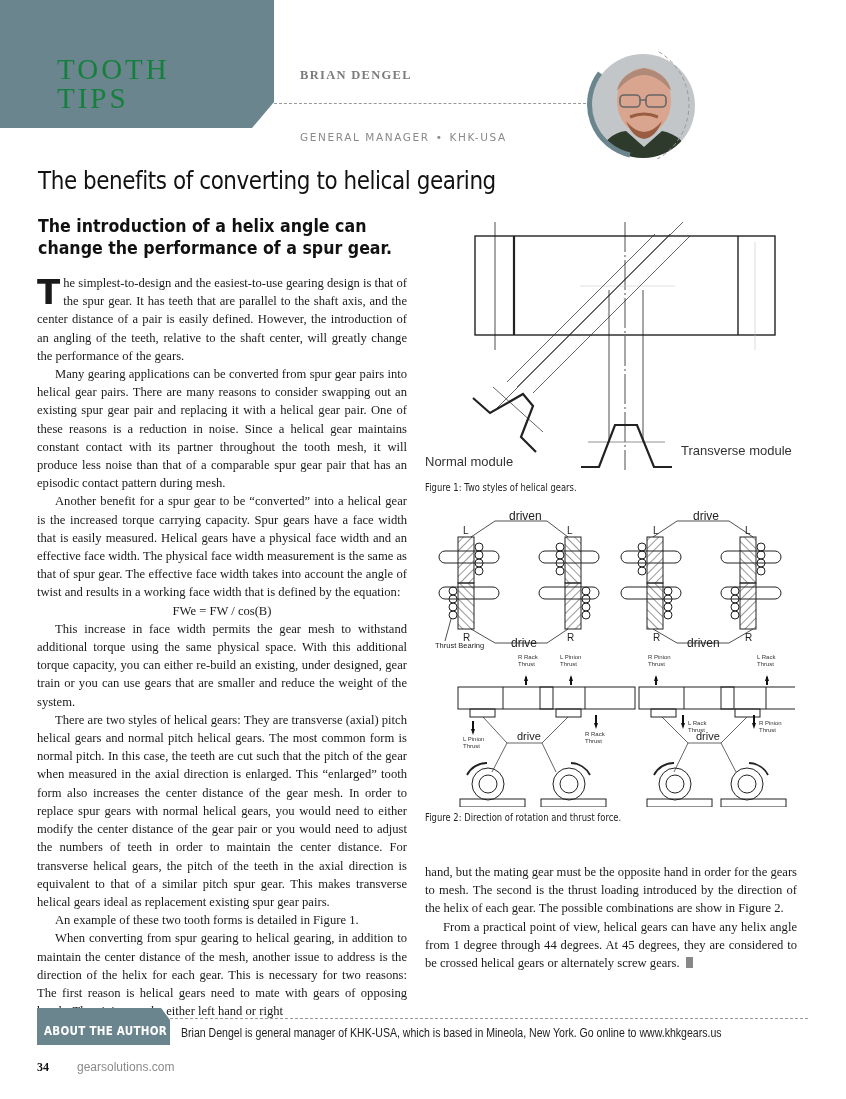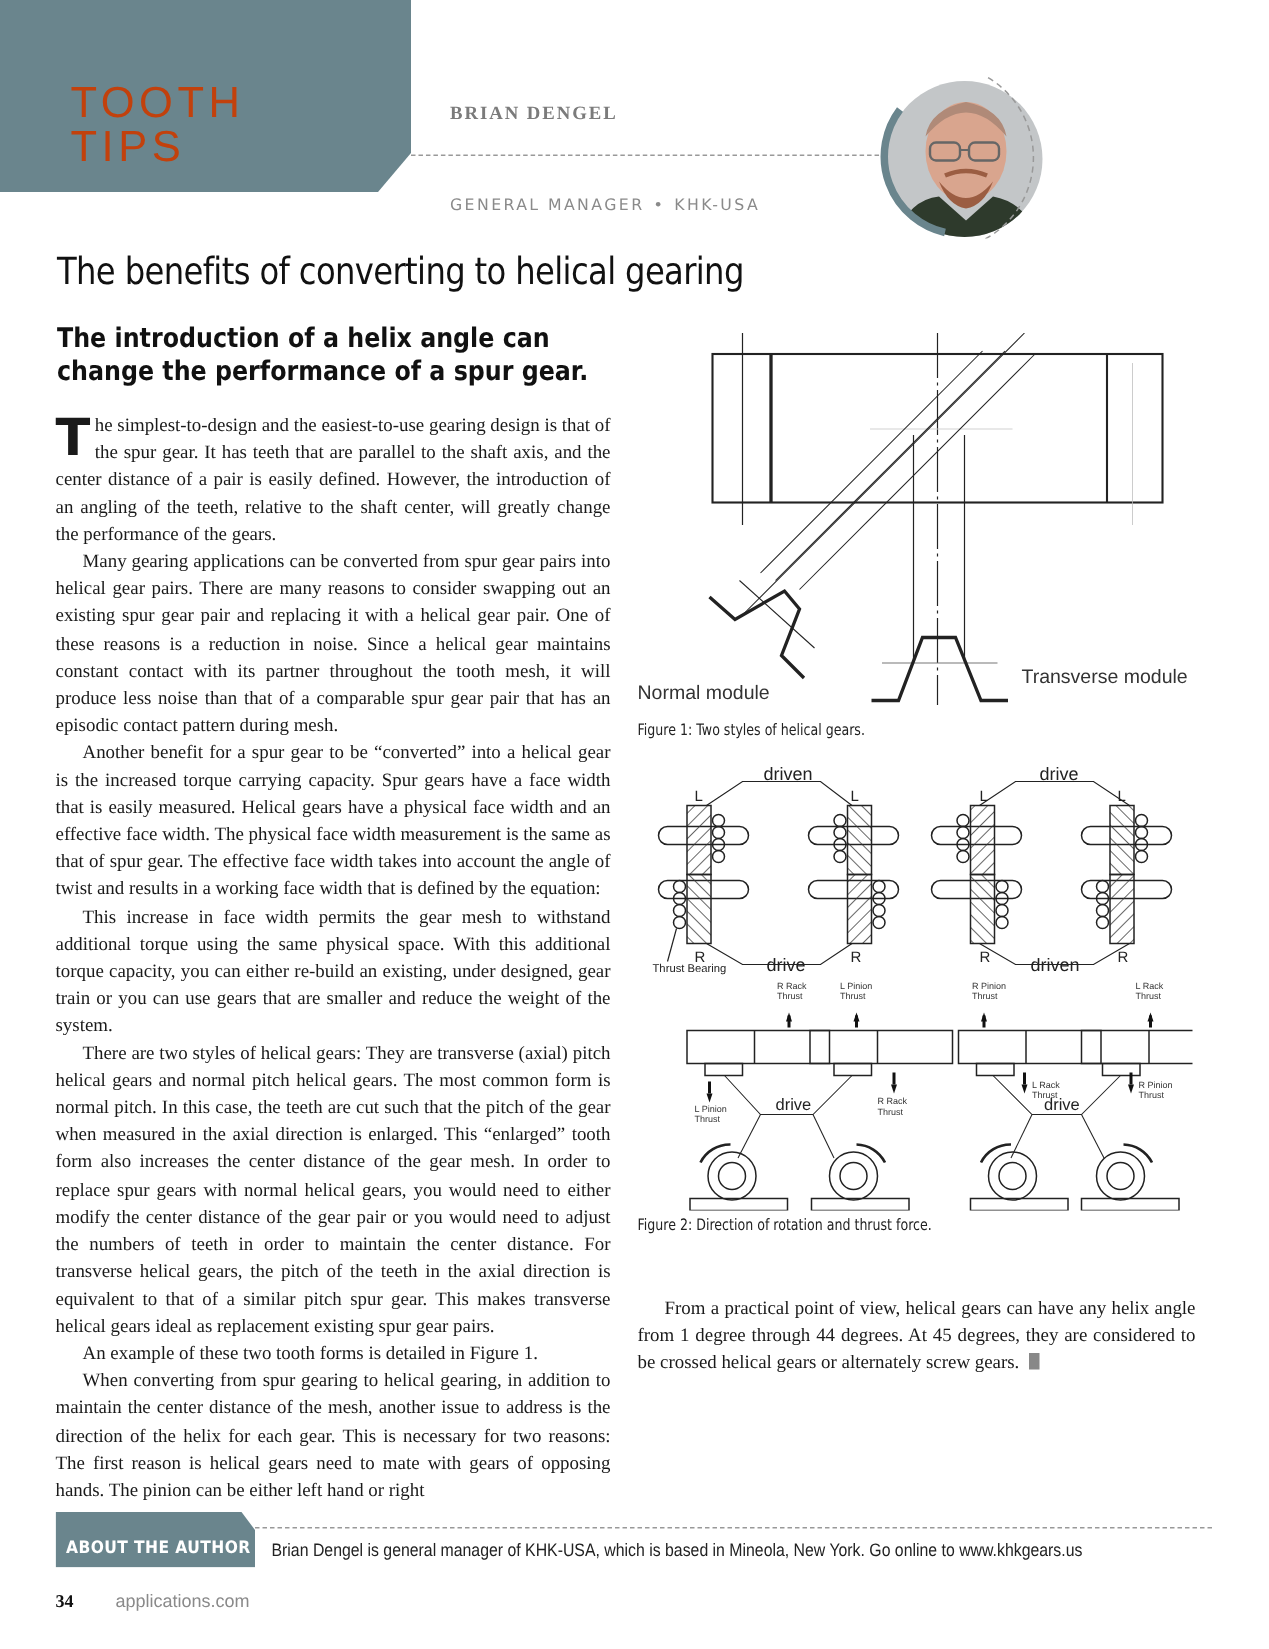--- a/index.html
+++ b/index.html
@@ -1,19 +1,19 @@
 <!DOCTYPE html>
 <html><head>
 <meta charset="utf-8">
 <style>
   html,body{margin:0;padding:0;background:#fff;}
   body{width:846px;height:1099px;position:relative;overflow:hidden;font-family:"Liberation Serif",serif;color:#1a1a1a;}
   .banner{position:absolute;left:0;top:0;width:274px;height:128px;background:#6a858d;
     clip-path:polygon(0 0,100% 0,100% 102px,252px 128px,0 128px);}
-  .banner-title{position:absolute;left:47px;top:55px;color:#c2410c;font-family:Liberation Sans, sans-serif;
+  .banner-title{position:absolute;left:57px;top:55px;color:#15803d;font-family:Liberation Serif, serif;
     font-size:29px;line-height:29px;letter-spacing:3px;font-weight:normal;}
   .author-name{position:absolute;left:300px;top:68px;font-family:Liberation Serif, serif;font-weight:bold;
     font-size:12.5px;letter-spacing:1.3px;color:#7b7b7b;}
   .author-role{position:absolute;left:300px;top:87px;font-family:"DejaVu Sans",sans-serif;font-size:10.5px;
     letter-spacing:1.6px;color:#8a8a8a;margin-top:44px;}
   .author-role .dot{margin:0 6px;}
   .dash-line{position:absolute;left:274px;top:103px;width:322px;border-top:1.3px dashed #999;}
   .photo{position:absolute;left:586px;top:51px;width:112px;height:108px;}
   .headline{position:absolute;left:38px;top:166px;font-family:"DejaVu Sans",sans-serif;font-size:25px;
     font-weight:normal;letter-spacing:-0.5px;transform:scaleX(0.86);transform-origin:left;color:#111;margin:0;white-space:nowrap;}
@@ -78,20 +78,21 @@
   <path d="M60 -10 A62 62 0 0 1 60 108" transform="translate(0,5)" fill="none" stroke="#999" stroke-width="1" stroke-dasharray="4 3"></path>
 </svg>
 
 <h1 class="headline">The benefits of converting to helical gearing</h1>
 <h2 class="subhead">The introduction of a helix angle can change the performance of a spur gear.</h2>
 
 <div class="col col-left">
   <p class="first"><span class="dropcap">T</span><span>he simplest-to-design and the easiest-to-use gearing design is that of the spur gear. It has teeth that are parallel to the shaft axis, and the center distance of a pair is easily defined. However, the introduction of an angling of the teeth, relative to the shaft center, will greatly change the performance of the gears.</span></p>
   <p>Many gearing applications can be converted from spur gear pairs into helical gear pairs. There are many reasons to consider swapping out an existing spur gear pair and replacing it with a helical gear pair. One of these reasons is a reduction in noise. Since a helical gear maintains constant contact with its partner throughout the tooth mesh, it will produce less noise than that of a comparable spur gear pair that has an episodic contact pattern during mesh.</p>
   <p>Another benefit for a spur gear to be “converted” into a helical gear is the increased torque carrying capacity. Spur gears have a face width that is easily measured. Helical gears have a physical face width and an effective face width. The physical face width measurement is the same as that of spur gear. The effective face width takes into account the angle of twist and results in a working face width that is defined by the equation:</p>
+  <p class="eq">FWe = FW / cos(B)</p>
   <p>This increase in face width permits the gear mesh to withstand additional torque using the same physical space. With this additional torque capacity, you can either re-build an existing, under designed, gear train or you can use gears that are smaller and reduce the weight of the system.</p>
   <p>There are two styles of helical gears: They are transverse (axial) pitch helical gears and normal pitch helical gears. The most common form is normal pitch. In this case, the teeth are cut such that the pitch of the gear when measured in the axial direction is enlarged. This “enlarged” tooth form also increases the center distance of the gear mesh. In order to replace spur gears with normal helical gears, you would need to either modify the center distance of the gear pair or you would need to adjust the numbers of teeth in order to maintain the center distance. For transverse helical gears, the pitch of the teeth in the axial direction is equivalent to that of a similar pitch spur gear. This makes transverse helical gears ideal as replacement existing spur gear pairs.</p>
   <p>An example of these two tooth forms is detailed in Figure 1.</p>
   <p>When converting from spur gearing to helical gearing, in addition to maintain the center distance of the mesh, another issue to address is the direction of the helix for each gear. This is necessary for two reasons: The first reason is helical gears need to mate with gears of opposing hands. The pinion can be either left hand or right</p>
 </div>
 
 <svg class="fig1" viewBox="0 0 370 252">
   <g stroke="#222" fill="none">
     <rect x="50" y="14" width="300" height="99" stroke-width="1.4"></rect>
     <line x1="89" y1="14" x2="89" y2="113" stroke-width="2.2"></line>
@@ -276,21 +277,22 @@
     <text x="263" y="225">Thrust</text>
     <text x="334" y="218">R Pinion</text>
     <text x="334" y="225">Thrust</text>
   </g>
   <text x="92" y="233" font-size="11" fill="#222">drive</text>
   <text x="271" y="233" font-size="11" fill="#222">drive</text>
 </svg>
 <div class="fig2-caption">Figure 2: Direction of rotation and thrust force.</div>
 
 <div class="col col-right">
+  <p class="noindent">hand, but the mating gear must be the opposite hand in order for the gears to mesh. The second is the thrust loading introduced by the direction of the helix of each gear. The possible combinations are show in Figure 2.</p>
   <p><span>From a practical point of view, helical gears can have any helix angle from 1 degree through 44 degrees. At 45 degrees, they are considered to be crossed helical gears or alternately screw gears.</span><span class="end-mark"></span></p>
 </div>
 
 <div class="about-tab"></div>
 <div class="about-label">ABOUT THE AUTHOR</div>
 <div class="about-dash"></div>
 <div class="about-text">Brian Dengel is general manager of KHK-USA, which is based in Mineola, New York. Go online to www.khkgears.us</div>
 <div class="page-num">34</div>
-<div class="site">applications.com</div>
+<div class="site">gearsolutions.com</div>
 
 </body></html>

